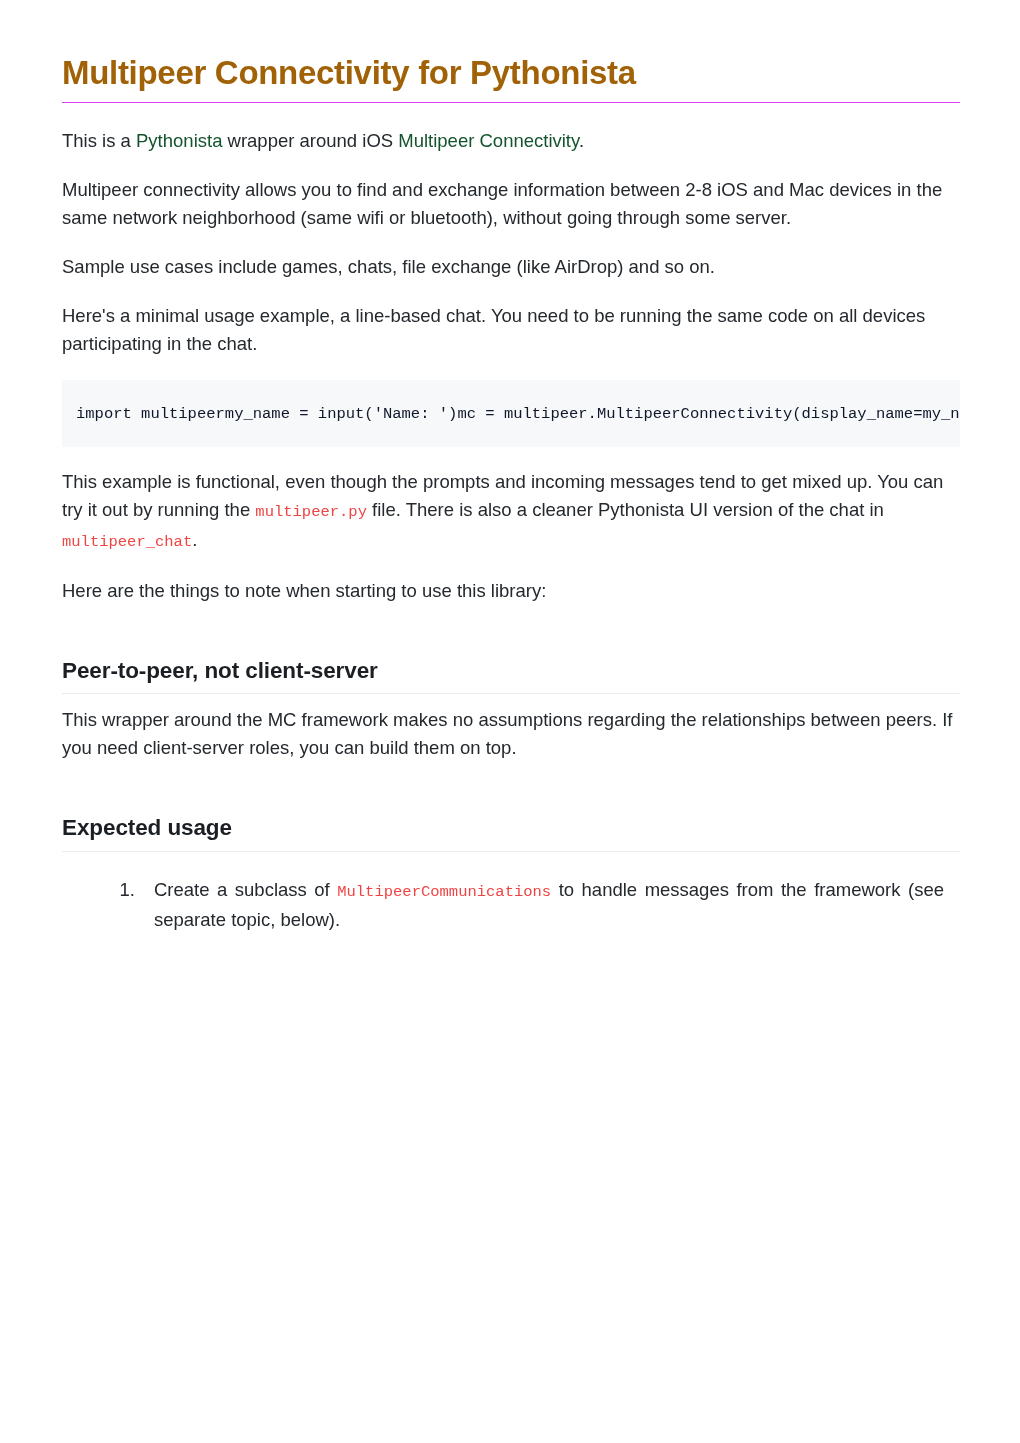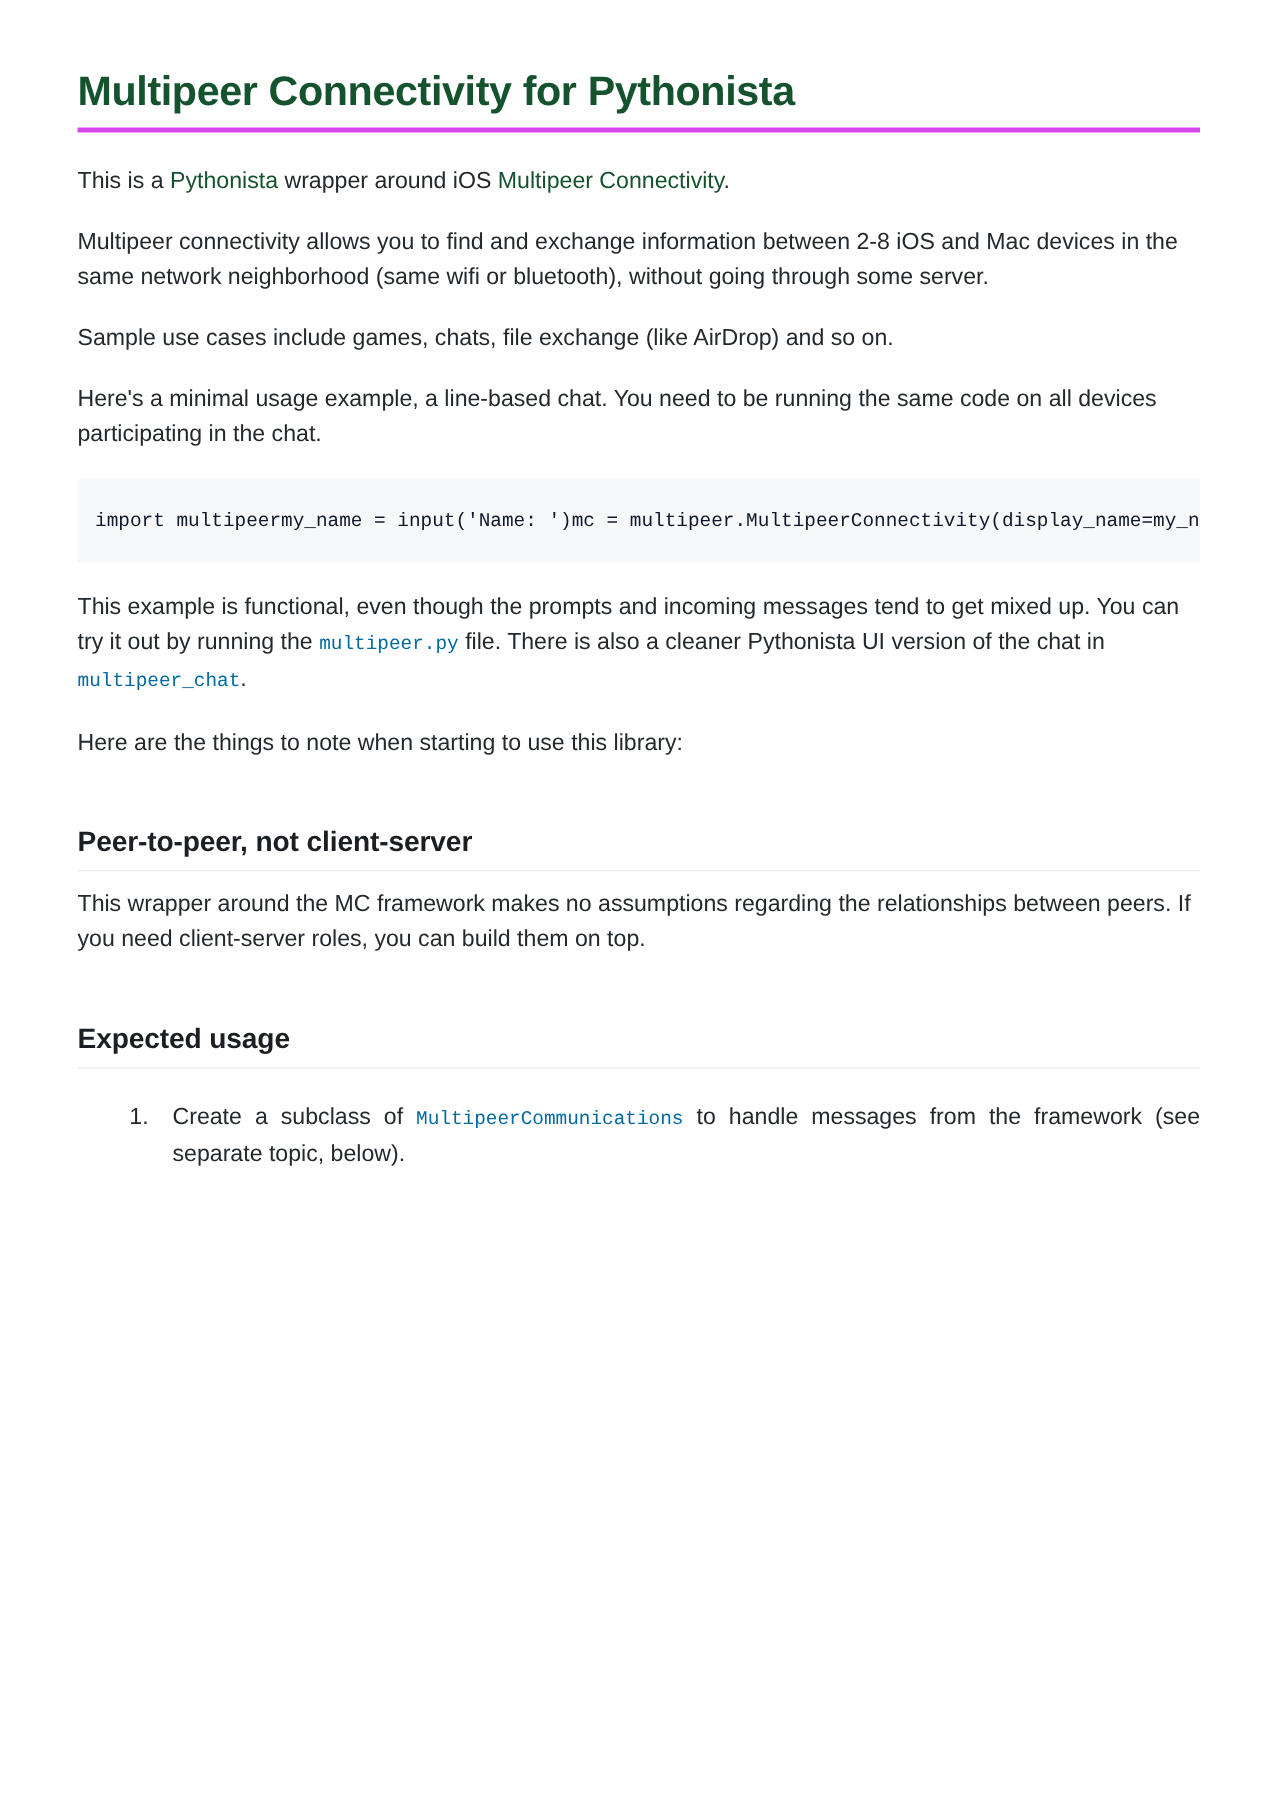--- a/index.html
+++ b/index.html
@@ -21,24 +21,24 @@
     box-sizing: border-box;
     padding: 52px 60px 0 62px;
   }
 
   
   h1.doc-title {
     font-size: 33px;
     line-height: 1.25;
     font-weight: bold;
     letter-spacing: -0.3px;
-    color: #14532d;
+    color: #a16207;
     margin: 0 0 0 0;
     padding: 0 0 9px 0;
-    border-bottom: 4px solid #d946ef;
+    border-bottom: 1px solid #d946ef;
   }
   h2.section-title {
     font-size: 22.5px;
     line-height: 1.25;
     font-weight: bold;
     letter-spacing: -0.1px;
     color: #1b1f23;
     margin: 52px 0 0 0;
     padding: 0 0 8px 0;
     border-bottom: 1px solid #eaecef;
@@ -59,21 +59,21 @@
   }
 
   a.link {
     color: #14532d;
     text-decoration: none;
   }
 
   code.inline {
     font-family: "Liberation Mono", monospace;
     font-size: 15.5px;
-    color: #0369a1;
+    color: #ef4444;
     padding: 0;
     background: transparent;
     white-space: pre;
   }
 
   
   pre.codeblock {
     margin: 22px 0 0 0;
     background: #f6f8fa;
     padding: 14px 14px 12px 14px;
@@ -94,21 +94,21 @@
   }
 
   
   ol.numlist {
     margin: 24px 0 0 0;
     padding-left: 62px;
     font-size: 18.5px;
     line-height: 28px;
   }
   ol.numlist li {
-    margin: 0;
+    margin: 16px;
     padding-left: 14px;
     text-align: justify;
     text-justify: inter-word;
   }
   ol.numlist li::marker {
     font-weight: normal;
   }
 </style>
 </head>
 <body>

